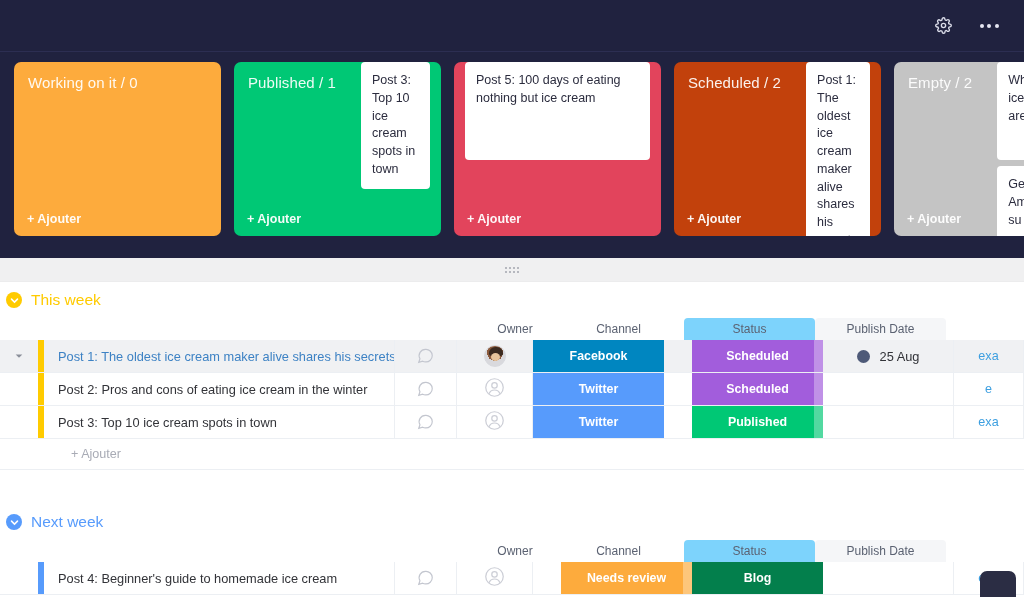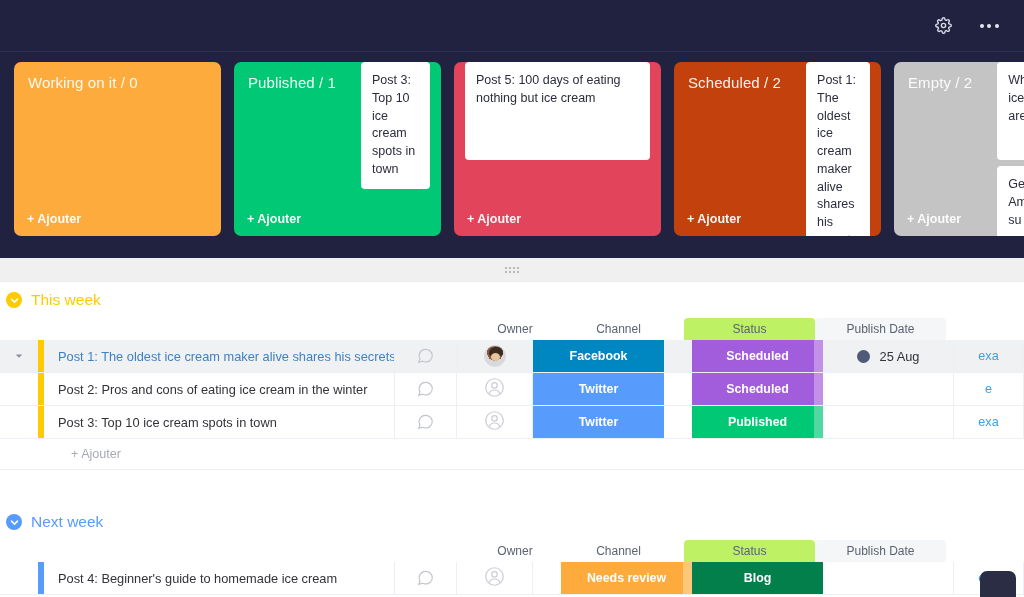--- a/index.html
+++ b/index.html
@@ -85,21 +85,21 @@
   }
   .grp-toggle svg { display: block; }
   .group-title { font-size: 15.5px; }
   .thead {
     display: flex; height: 22px; align-items: center;
     font-size: 12px; color: #5b6272;
   }
   .th { text-align: center; }
   .th.owner   { width: 76px; }
   .th.channel { width: 131px; }
-  .th.status  { width: 131px; background: #bef264; height: 100%; display: flex; align-items: center; justify-content: center;
+  .th.status  { width: 131px; background: #7dd3fc; height: 100%; display: flex; align-items: center; justify-content: center;
                 border-radius: 4px 4px 0 0; }
   .th.date    { width: 131px; background: #f5f6f8; height: 100%; display: flex; align-items: center; justify-content: center;
                 border-radius: 4px 4px 0 0; }
   .th-spacer-left { width: 477px; }
 
   .row {
     display: flex; align-items: stretch; height: 33px;
     border-bottom: 1px solid #eceff3; font-size: 12.8px;
   }
   .row .collapse-cell {

